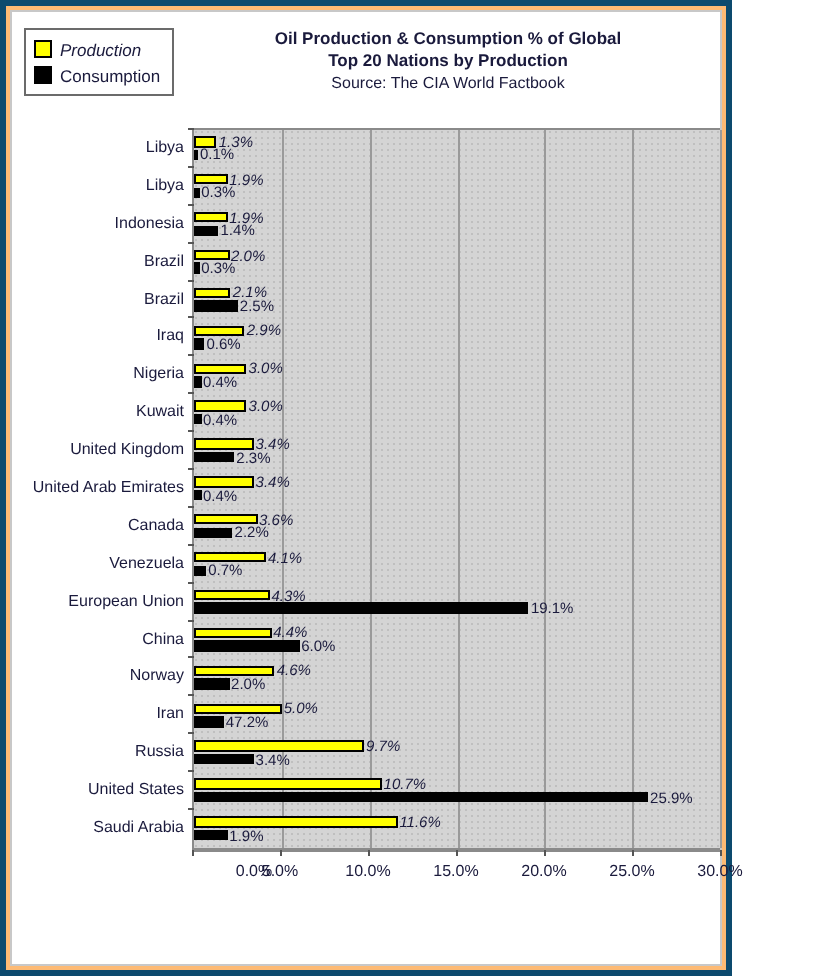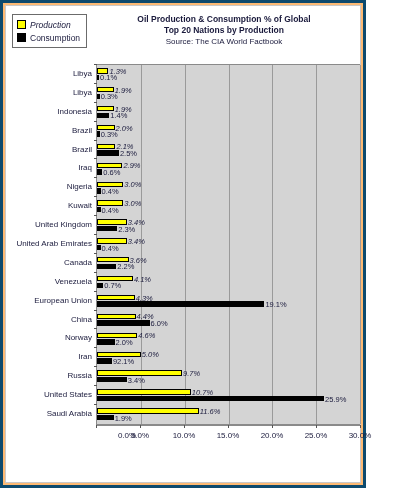--- a/index.html
+++ b/index.html
@@ -442,21 +442,21 @@
                 <div class="bar cons" style="width: 6.66667%;">
                   <span class="bar-label">2.0%</span>
                 </div>
               </div>
               <div class="row">
                 <div class="tick-mark"></div>
                 <div class="bar prod" style="width: 16.6667%;">
                   <span class="bar-label">5.0%</span>
                 </div>
                 <div class="bar cons" style="width: 5.66667%;">
-                  <span class="bar-label">92.1%</span>
+                  <span class="bar-label">47.2%</span>
                 </div>
               </div>
               <div class="row">
                 <div class="tick-mark"></div>
                 <div class="bar prod" style="width: 32.3333%;">
                   <span class="bar-label">9.7%</span>
                 </div>
                 <div class="bar cons" style="width: 11.3333%;">
                   <span class="bar-label">3.4%</span>
                 </div>

